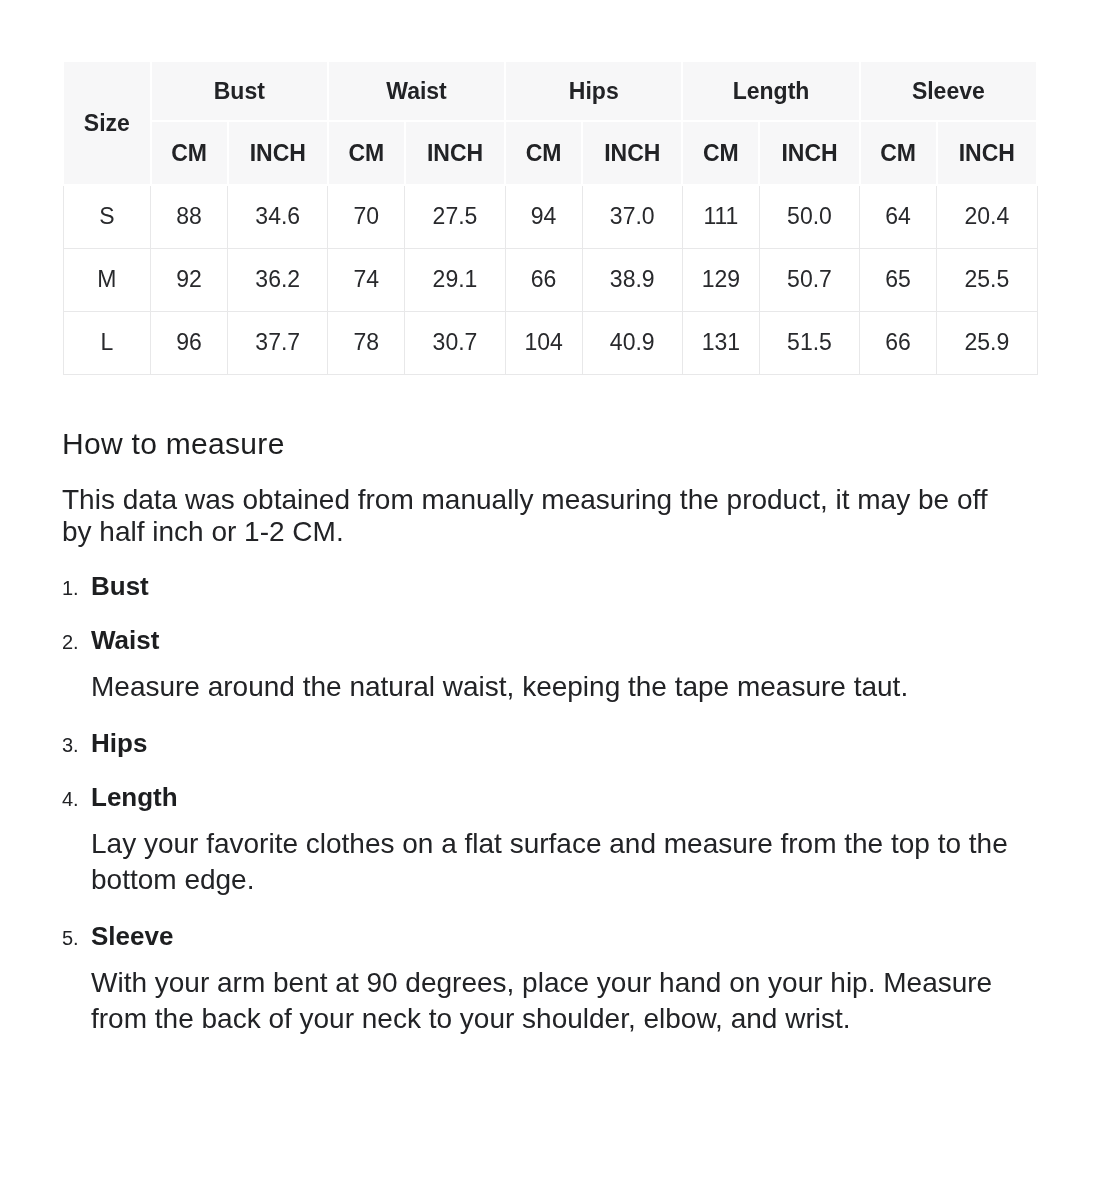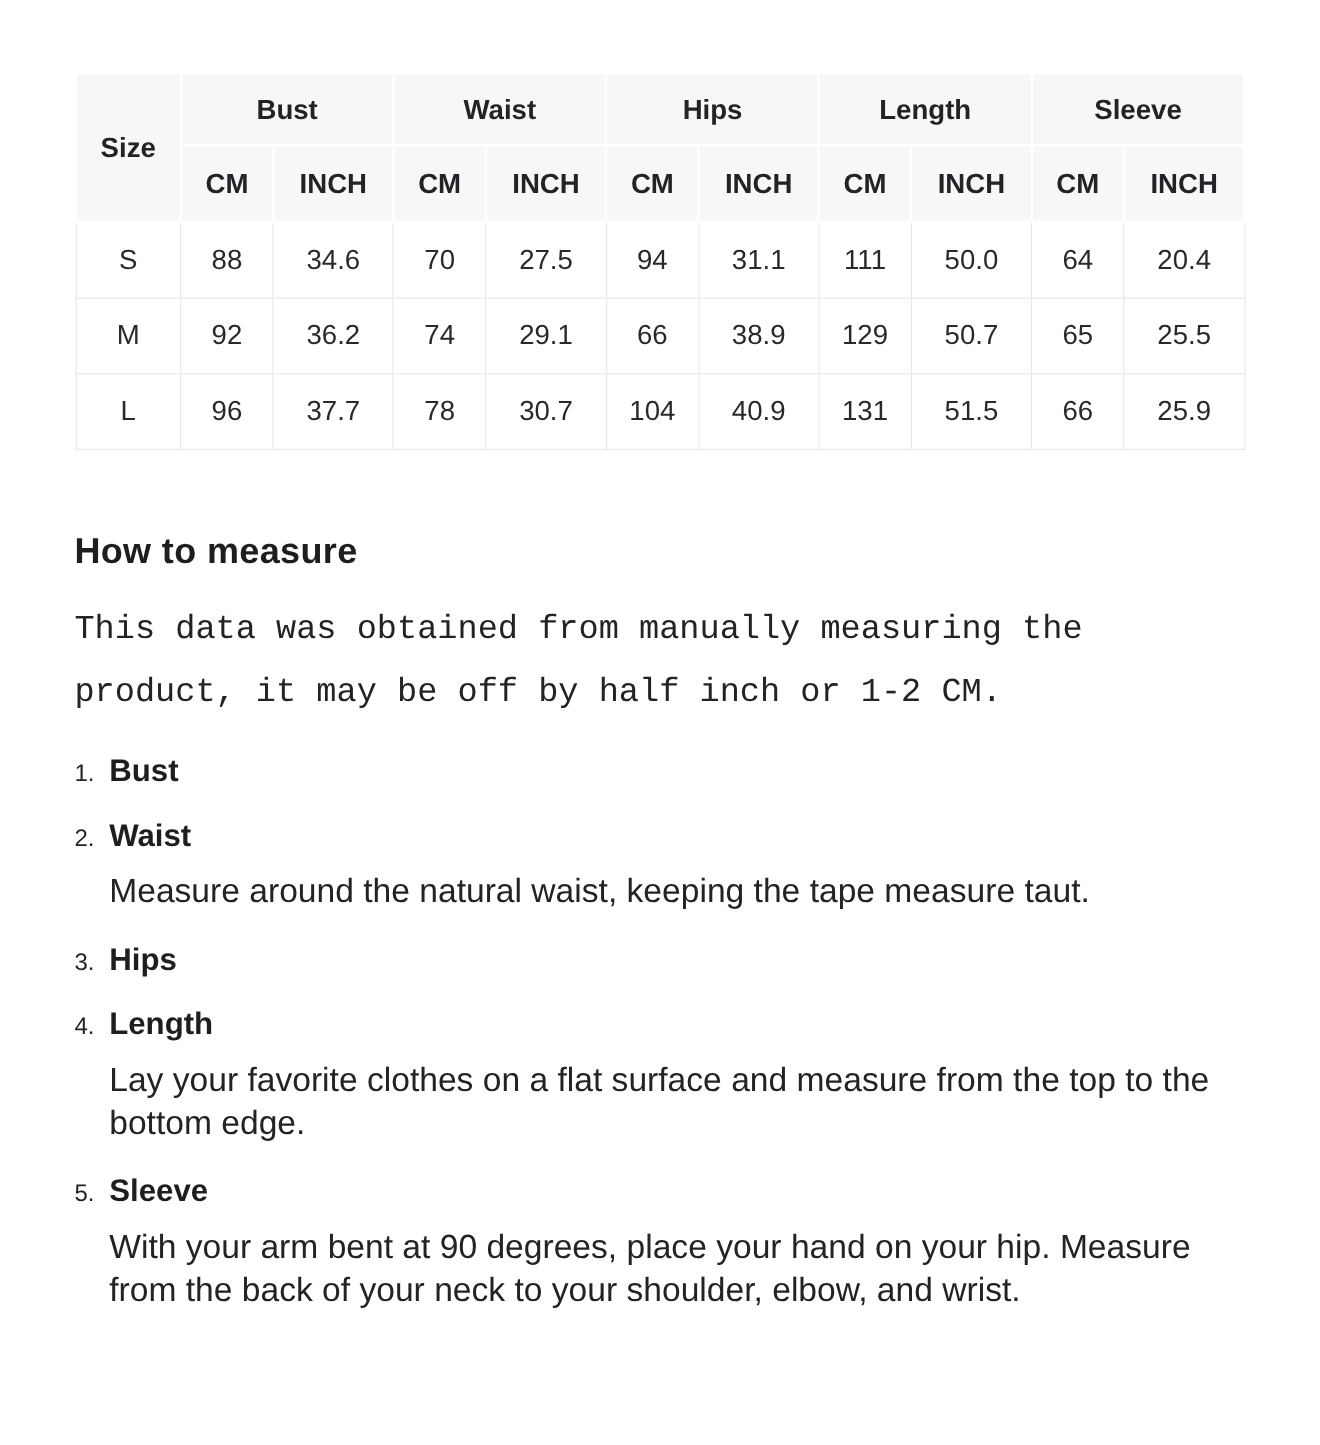--- a/index.html
+++ b/index.html
@@ -37,32 +37,31 @@
     height: 63px;
     font-size: 23px;
     color: #28292c;
     padding: 0;
     background: #ffffff;
   }
 
   
   h2.htm-heading {
     font-size: 30px;
-    font-weight: 700;
+    font-weight: 400;
     letter-spacing: 0.3px;
-    margin: 68px 0 0 0;
+    margin: 52px 0 0 0;
     color: #1d1e20;
   }
   p.disclaimer {
     font-size: 28px;
-    line-height: 52px;
+    line-height: 32px;
     margin: 23px 0 0 0;
     max-width: 940px;
     color: #222326;
-    font-family: Liberation Mono, monospace;
   }
   .measure-list { margin-top: 20px; }
   .item-head {
     display: flex;
     align-items: baseline;
     margin-top: 23px;
   }
   .item-num {
     flex: 0 0 29px;
     font-size: 20px;
@@ -123,21 +122,21 @@
       </tr>
     </thead>
     <tbody>
       <tr>
         <td>S</td>
         <td>88</td>
         <td>34.6</td>
         <td>70</td>
         <td>27.5</td>
         <td>94</td>
-        <td>31.1</td>
+        <td>37.0</td>
         <td>111</td>
         <td>50.0</td>
         <td>64</td>
         <td>20.4</td>
       </tr>
       <tr>
         <td>M</td>
         <td>92</td>
         <td>36.2</td>
         <td>74</td>

